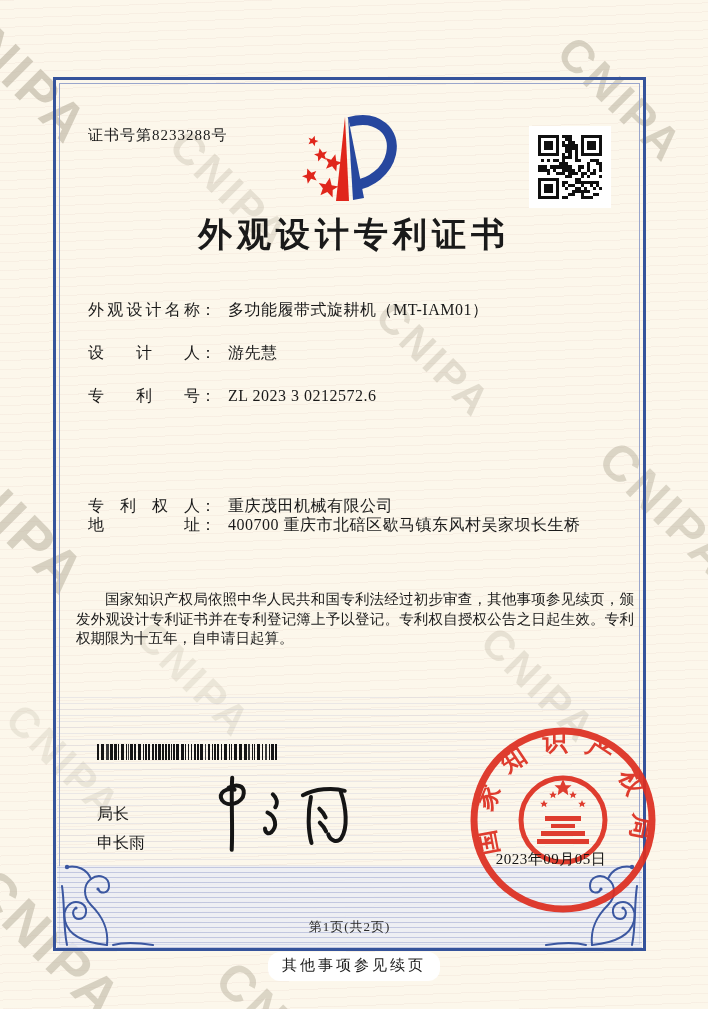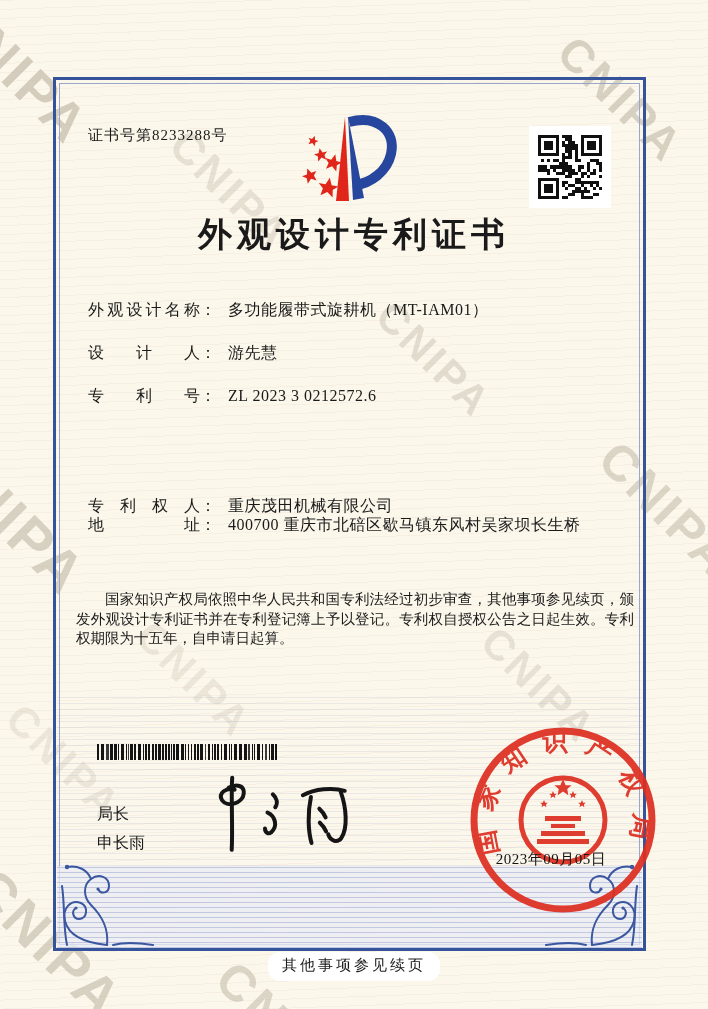--- a/index.html
+++ b/index.html
@@ -474,15 +474,16 @@
       <path transform="translate(110,75) scale(4)" d="M0,-1 L0.294,-0.309 L0.951,-0.309 L0.476,0.118 L0.588,0.809 L0,0.382 L-0.588,0.809 L-0.476,0.118 L-0.951,-0.309 L-0.294,-0.309 Z"></path>
       <path transform="translate(119,84) scale(4)" d="M0,-1 L0.294,-0.309 L0.951,-0.309 L0.476,0.118 L0.588,0.809 L0,0.382 L-0.588,0.809 L-0.476,0.118 L-0.951,-0.309 L-0.294,-0.309 Z"></path>
       <rect x="82" y="96" width="36" height="5"></rect>
       <rect x="88" y="104" width="24" height="4"></rect>
       <rect x="78" y="111" width="44" height="5"></rect>
       <rect x="74" y="119" width="52" height="5"></rect>
     </g>
   </svg>
   <div class="seal-date">2023年09月05日</div>
 
+  <div class="page-num">第1页(共2页)</div>
   <div class="footer-note">其他事项参见续页</div>
 
 </div>
 
 </body></html>

